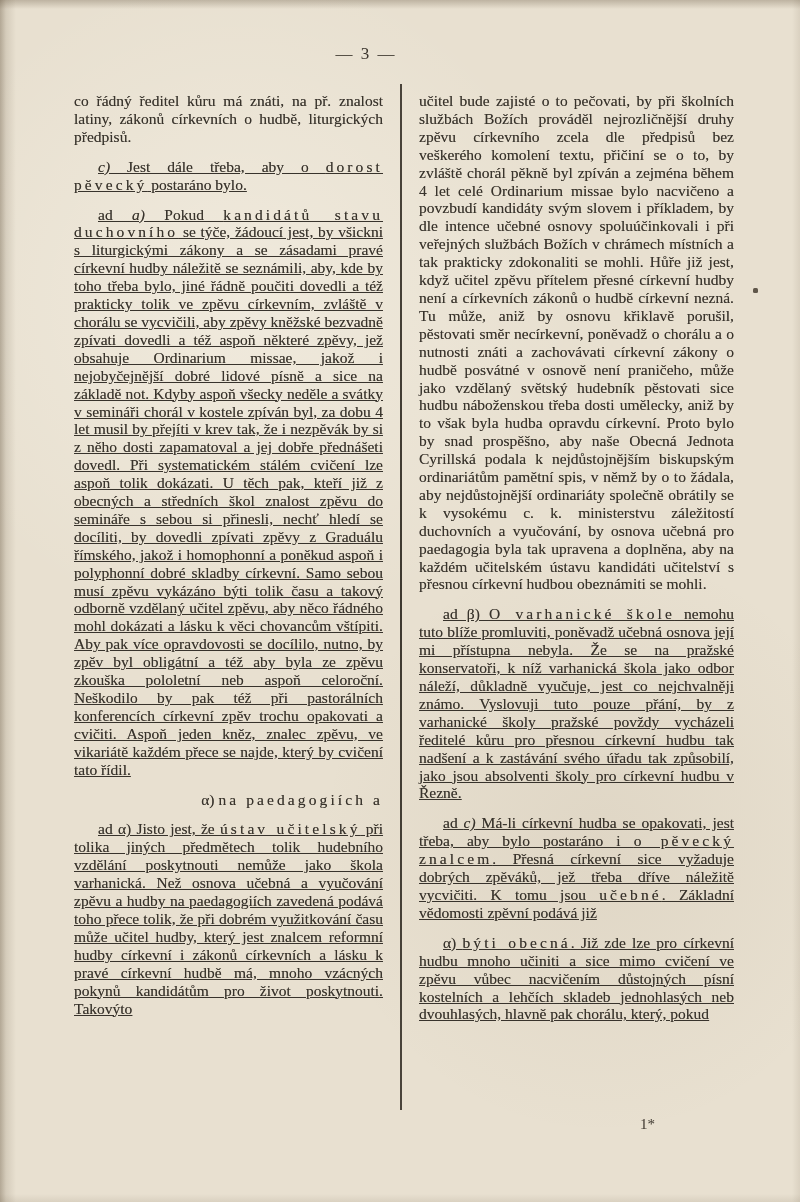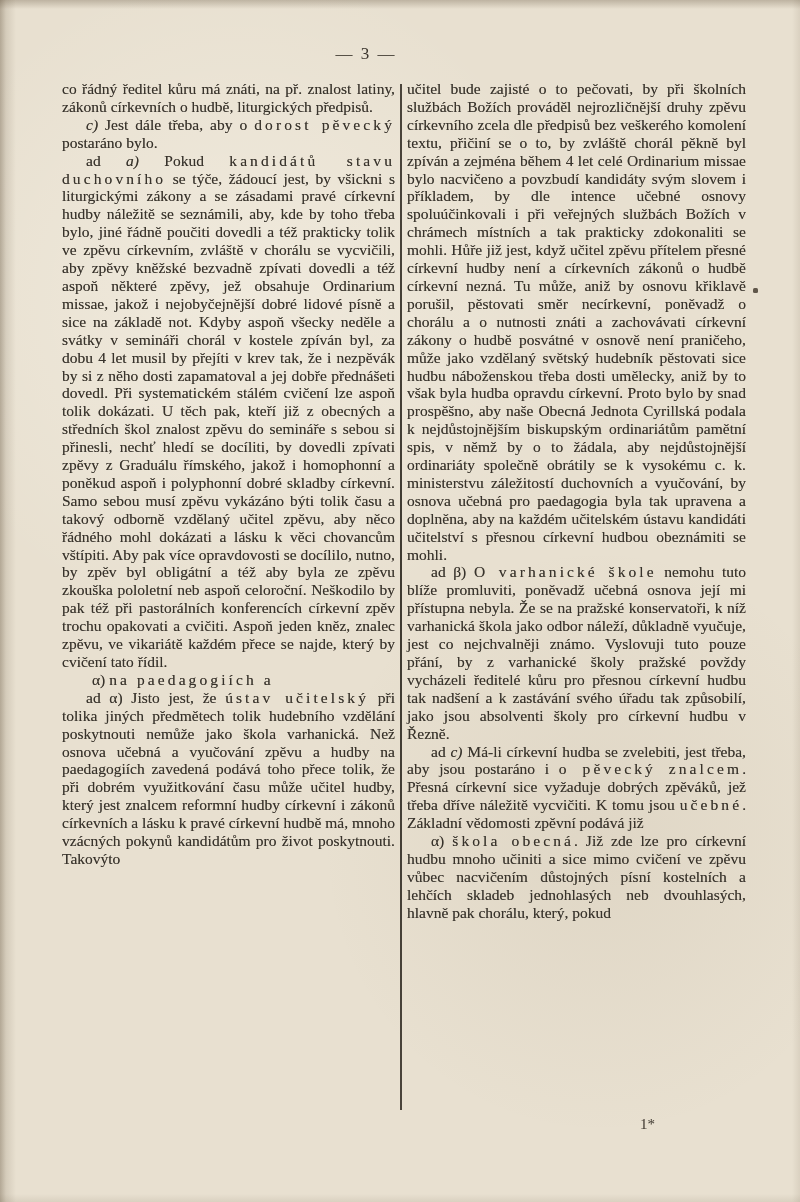--- a/index.html
+++ b/index.html
@@ -49,23 +49,23 @@
   }
   .col-left  { width: 333px; }
   .col-right { width: 339px; }
   .divider {
     width: 2px;
     height: 1026px;
     margin: 4px 5px 0 5px;
     background: linear-gradient(180deg, #4a443b 0%, #3e3930 50%, #4a443b 100%);
     flex: 0 0 auto;
   }
-  .para { margin: 0; }
-  .para.indent { text-indent: 24px; }
-  .para.list   { padding-left: 30px; text-indent: 0; text-align: left; font-family: Liberation Serif, serif; }
+  .para { margin: 12px; }
+  .para.indent { text-indent: 24px; text-decoration: underline; }
+  .para.list   { padding-left: 30px; text-indent: 0; text-align: right; font-family: Liberation Serif, serif; }
   .it { font-style: italic; }
   .spaced { letter-spacing: 0.2em; }
   .signature-mark {
     position: absolute;
     top: 1116px;
     left: 640px;
     font-size: 15px;
     color: #3c362e;
   }
   .ink-dot {
@@ -89,21 +89,21 @@
         <p class="para"><span>co řádný ředitel kůru má znáti, na př. znalost latiny, zákonů církevních o hudbě, liturgických předpisů.</span></p>
         <p class="para indent"><span class="it">c)</span><span> Jest dále třeba, aby o </span><span class="spaced">dorost pěvecký</span><span> postaráno bylo.</span></p>
         <p class="para indent"><span>ad </span><span class="it">a)</span><span> Pokud </span><span class="spaced">kandidátů stavu duchovního</span><span> se týče, žádoucí jest, by všickni s liturgickými zákony a se zásadami pravé církevní hudby náležitě se seznámili, aby, kde by toho třeba bylo, jiné řádně poučiti dovedli a též prakticky tolik ve zpěvu církevním, zvláště v chorálu se vycvičili, aby zpěvy kněžské bezvadně zpívati dovedli a též aspoň některé zpěvy, jež obsahuje Ordinarium missae, jakož i nejobyčejnější dobré lidové písně a sice na základě not. Kdyby aspoň všecky neděle a svátky v semináři chorál v kostele zpíván byl, za dobu 4 let musil by přejíti v krev tak, že i nezpěvák by si z něho dosti zapamatoval a jej dobře přednášeti dovedl. Při systematickém stálém cvičení lze aspoň tolik dokázati. U těch pak, kteří již z obecných a středních škol znalost zpěvu do semináře s sebou si přinesli, nechť hledí se docíliti, by dovedli zpívati zpěvy z Graduálu římského, jakož i homophonní a poněkud aspoň i polyphonní dobré skladby církevní. Samo sebou musí zpěvu vykázáno býti tolik času a takový odborně vzdělaný učitel zpěvu, aby něco řádného mohl dokázati a lásku k věci chovancům vštípiti. Aby pak více opravdovosti se docílilo, nutno, by zpěv byl obligátní a též aby byla ze zpěvu zkouška pololetní neb aspoň celoroční. Neškodilo by pak též při pastorálních konferencích církevní zpěv trochu opakovati a cvičiti. Aspoň jeden kněz, znalec zpěvu, ve vikariátě každém přece se najde, který by cvičení tato řídil.</span></p>
         <p class="para list"><span>α) </span><span class="spaced">na paedagogiích a</span></p>
         <p class="para indent"><span>ad α) Jisto jest, že </span><span class="spaced">ústav učitelský</span><span> při tolika jiných předmětech tolik hudebního vzdělání poskytnouti nemůže jako škola varhanická. Než osnova učebná a vyučování zpěvu a hudby na paedagogiích zavedená podává toho přece tolik, že při dobrém využitkování času může učitel hudby, který jest znalcem reformní hudby církevní i zákonů církevních a lásku k pravé církevní hudbě má, mnoho vzácných pokynů kandidátům pro život poskytnouti. Takovýto</span></p>
       </div>
     <div class="divider"></div>
     <div class="col col-right">
         <p class="para"><span>učitel bude zajisté o to pečovati, by při školních službách Božích prováděl nejrozličnější druhy zpěvu církevního zcela dle předpisů bez veškerého komolení textu, přičiní se o to, by zvláště chorál pěkně byl zpíván a zejména během 4 let celé Ordinarium missae bylo nacvičeno a povzbudí kandidáty svým slovem i příkladem, by dle intence učebné osnovy spoluúčinkovali i při veřejných službách Božích v chrámech místních a tak prakticky zdokonaliti se mohli. Hůře již jest, když učitel zpěvu přítelem přesné církevní hudby není a církevních zákonů o hudbě církevní nezná. Tu může, aniž by osnovu křiklavě porušil, pěstovati směr necírkevní, poněvadž o chorálu a o nutnosti znáti a zachovávati církevní zákony o hudbě posvátné v osnově není praničeho, může jako vzdělaný světský hudebník pěstovati sice hudbu náboženskou třeba dosti umělecky, aniž by to však byla hudba opravdu církevní. Proto bylo by snad prospěšno, aby naše Obecná Jednota Cyrillská podala k nejdůstojnějším biskupským ordinariátům pamětní spis, v němž by o to žádala, aby nejdůstojnější ordinariáty společně obrátily se k vysokému c. k. ministerstvu záležitostí duchovních a vyučování, by osnova učebná pro paedagogia byla tak upravena a doplněna, aby na každém učitelském ústavu kandidáti učitelství s přesnou církevní hudbou obeznámiti se mohli.</span></p>
         <p class="para indent"><span>ad β) </span><span class="spaced">O varhanické škole</span><span> nemohu tuto blíže promluviti, poněvadž učebná osnova její mi přístupna nebyla. Že se na pražské konservatoři, k níž varhanická škola jako odbor náleží, důkladně vyučuje, jest co nejchvalněji známo. Vyslovuji tuto pouze přání, by z varhanické školy pražské povždy vycházeli ředitelé kůru pro přesnou církevní hudbu tak nadšení a k zastávání svého úřadu tak způsobilí, jako jsou absolventi školy pro církevní hudbu v Řezně.</span></p>
-        <p class="para indent"><span>ad </span><span class="it">c)</span><span> Má-li církevní hudba se zvelebiti, jest třeba, aby jsou postaráno i </span><span class="spaced">o pěvecký znalcem</span><span>. Přesná církevní sice vyžaduje dobrých zpěváků, jež třeba dříve náležitě vycvičiti. K tomu jsou </span><span class="spaced">učebné</span><span>. Základní vědomosti zpěvní podává již</span></p>
-        <p class="para indent"><span>α) </span><span class="spaced">škola obecná</span><span>. Již zde lze pro církevní hudbu mnoho učiniti a sice mimo cvičení ve zpěvu vůbec nacvičením důstojných písní kostelních a lehčích skladeb jednohlasých neb dvouhlasých, hlavně pak chorálu, který, pokud</span></p>
+        <p class="para indent"><span>ad </span><span class="it">c)</span><span> Má-li církevní hudba se opakovati, jest třeba, aby bylo postaráno i </span><span class="spaced">o pěvecký znalcem</span><span>. Přesná církevní sice vyžaduje dobrých zpěváků, jež třeba dříve náležitě vycvičiti. K tomu jsou </span><span class="spaced">učebné</span><span>. Základní vědomosti zpěvní podává již</span></p>
+        <p class="para indent"><span>α) </span><span class="spaced">býti obecná</span><span>. Již zde lze pro církevní hudbu mnoho učiniti a sice mimo cvičení ve zpěvu vůbec nacvičením důstojných písní kostelních a lehčích skladeb jednohlasých neb dvouhlasých, hlavně pak chorálu, který, pokud</span></p>
       </div>
   </div>
 
   <div class="ink-dot"></div>
 
   <div class="signature-mark">1*</div>
 </div>
 
 </body></html>

